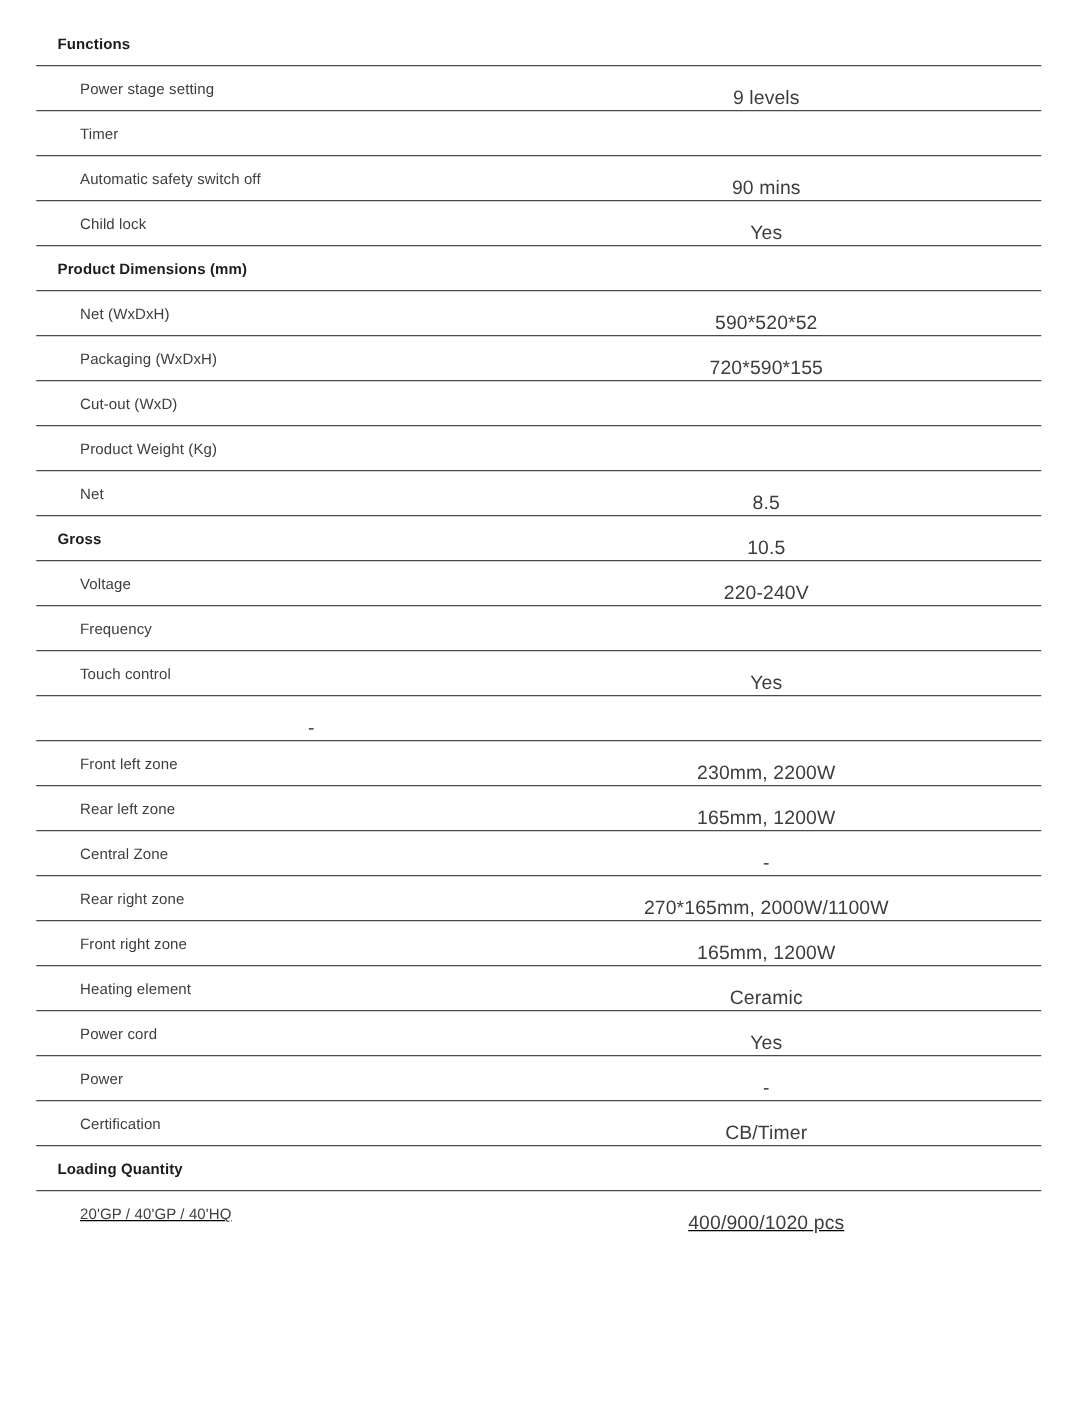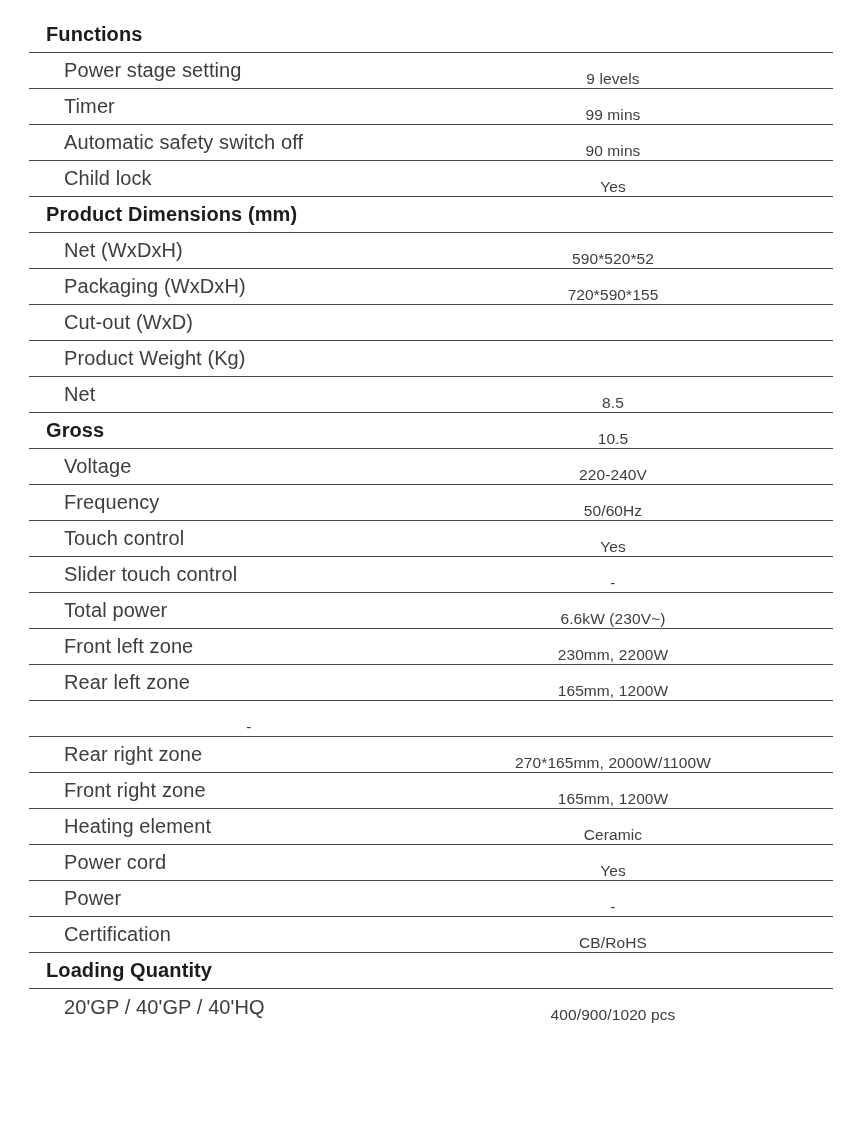--- a/index.html
+++ b/index.html
@@ -18,25 +18,26 @@
   }
   .row {
     display: flex;
     align-items: center;
     height: 36px;
     box-sizing: border-box;
     border-bottom: 1.5px solid var(--line-color, #4a4a4a);
   }
   .row.last {
     border-bottom: none;
+    text-decoration: underline;
   }
   .label {
     flex: 1;
     padding-left: 35px;
-    font-size: 20px;
+    font-size: 12px;
     letter-spacing: 0.1px;
     color: var(--text-color, #3d3d3d);
     white-space: nowrap;
   }
   .value {
     width: 440px;
     text-align: center;
     font-size: 15.5px;
     letter-spacing: 0.1px;
     color: var(--text-color, #3d3d3d);
@@ -58,21 +59,20 @@
       <div class="row section">
         <div class="label">Functions</div>
         <div class="value"></div>
       </div>
       <div class="row item">
         <div class="label">Power stage setting</div>
         <div class="value">9 levels</div>
       </div>
       <div class="row item">
         <div class="label">Timer</div>
-        <div class="value">99 mins</div>
       </div>
       <div class="row item">
         <div class="label">Automatic safety switch off</div>
         <div class="value">90 mins</div>
       </div>
       <div class="row item">
         <div class="label">Child lock</div>
         <div class="value">Yes</div>
       </div>
       <div class="row section">
@@ -101,43 +101,38 @@
       <div class="row section-item">
         <div class="label">Gross</div>
         <div class="value">10.5</div>
       </div>
       <div class="row item">
         <div class="label">Voltage</div>
         <div class="value">220-240V</div>
       </div>
       <div class="row item">
         <div class="label">Frequency</div>
-        <div class="value">50/60Hz</div>
       </div>
       <div class="row item">
         <div class="label">Touch control</div>
         <div class="value">Yes</div>
       </div>
       <div class="row item">
-        <div class="label">Slider touch control</div>
         <div class="value">-</div>
-      </div>
-      <div class="row item">
-        <div class="label">Total power</div>
-        <div class="value">6.6kW (230V~)</div>
       </div>
       <div class="row item">
         <div class="label">Front left zone</div>
         <div class="value">230mm, 2200W</div>
       </div>
       <div class="row item">
         <div class="label">Rear left zone</div>
         <div class="value">165mm, 1200W</div>
       </div>
       <div class="row item">
+        <div class="label">Central Zone</div>
         <div class="value">-</div>
       </div>
       <div class="row item">
         <div class="label">Rear right zone</div>
         <div class="value">270*165mm, 2000W/1100W</div>
       </div>
       <div class="row item">
         <div class="label">Front right zone</div>
         <div class="value">165mm, 1200W</div>
       </div>
@@ -148,21 +143,21 @@
       <div class="row item">
         <div class="label">Power cord</div>
         <div class="value">Yes</div>
       </div>
       <div class="row item">
         <div class="label">Power</div>
         <div class="value">-</div>
       </div>
       <div class="row item">
         <div class="label">Certification</div>
-        <div class="value">CB/RoHS</div>
+        <div class="value">CB/Timer</div>
       </div>
       <div class="row section">
         <div class="label">Loading Quantity</div>
         <div class="value"></div>
       </div>
       <div class="row item last">
         <div class="label">20'GP / 40'GP / 40'HQ</div>
         <div class="value">400/900/1020 pcs</div>
       </div>
     </div>

